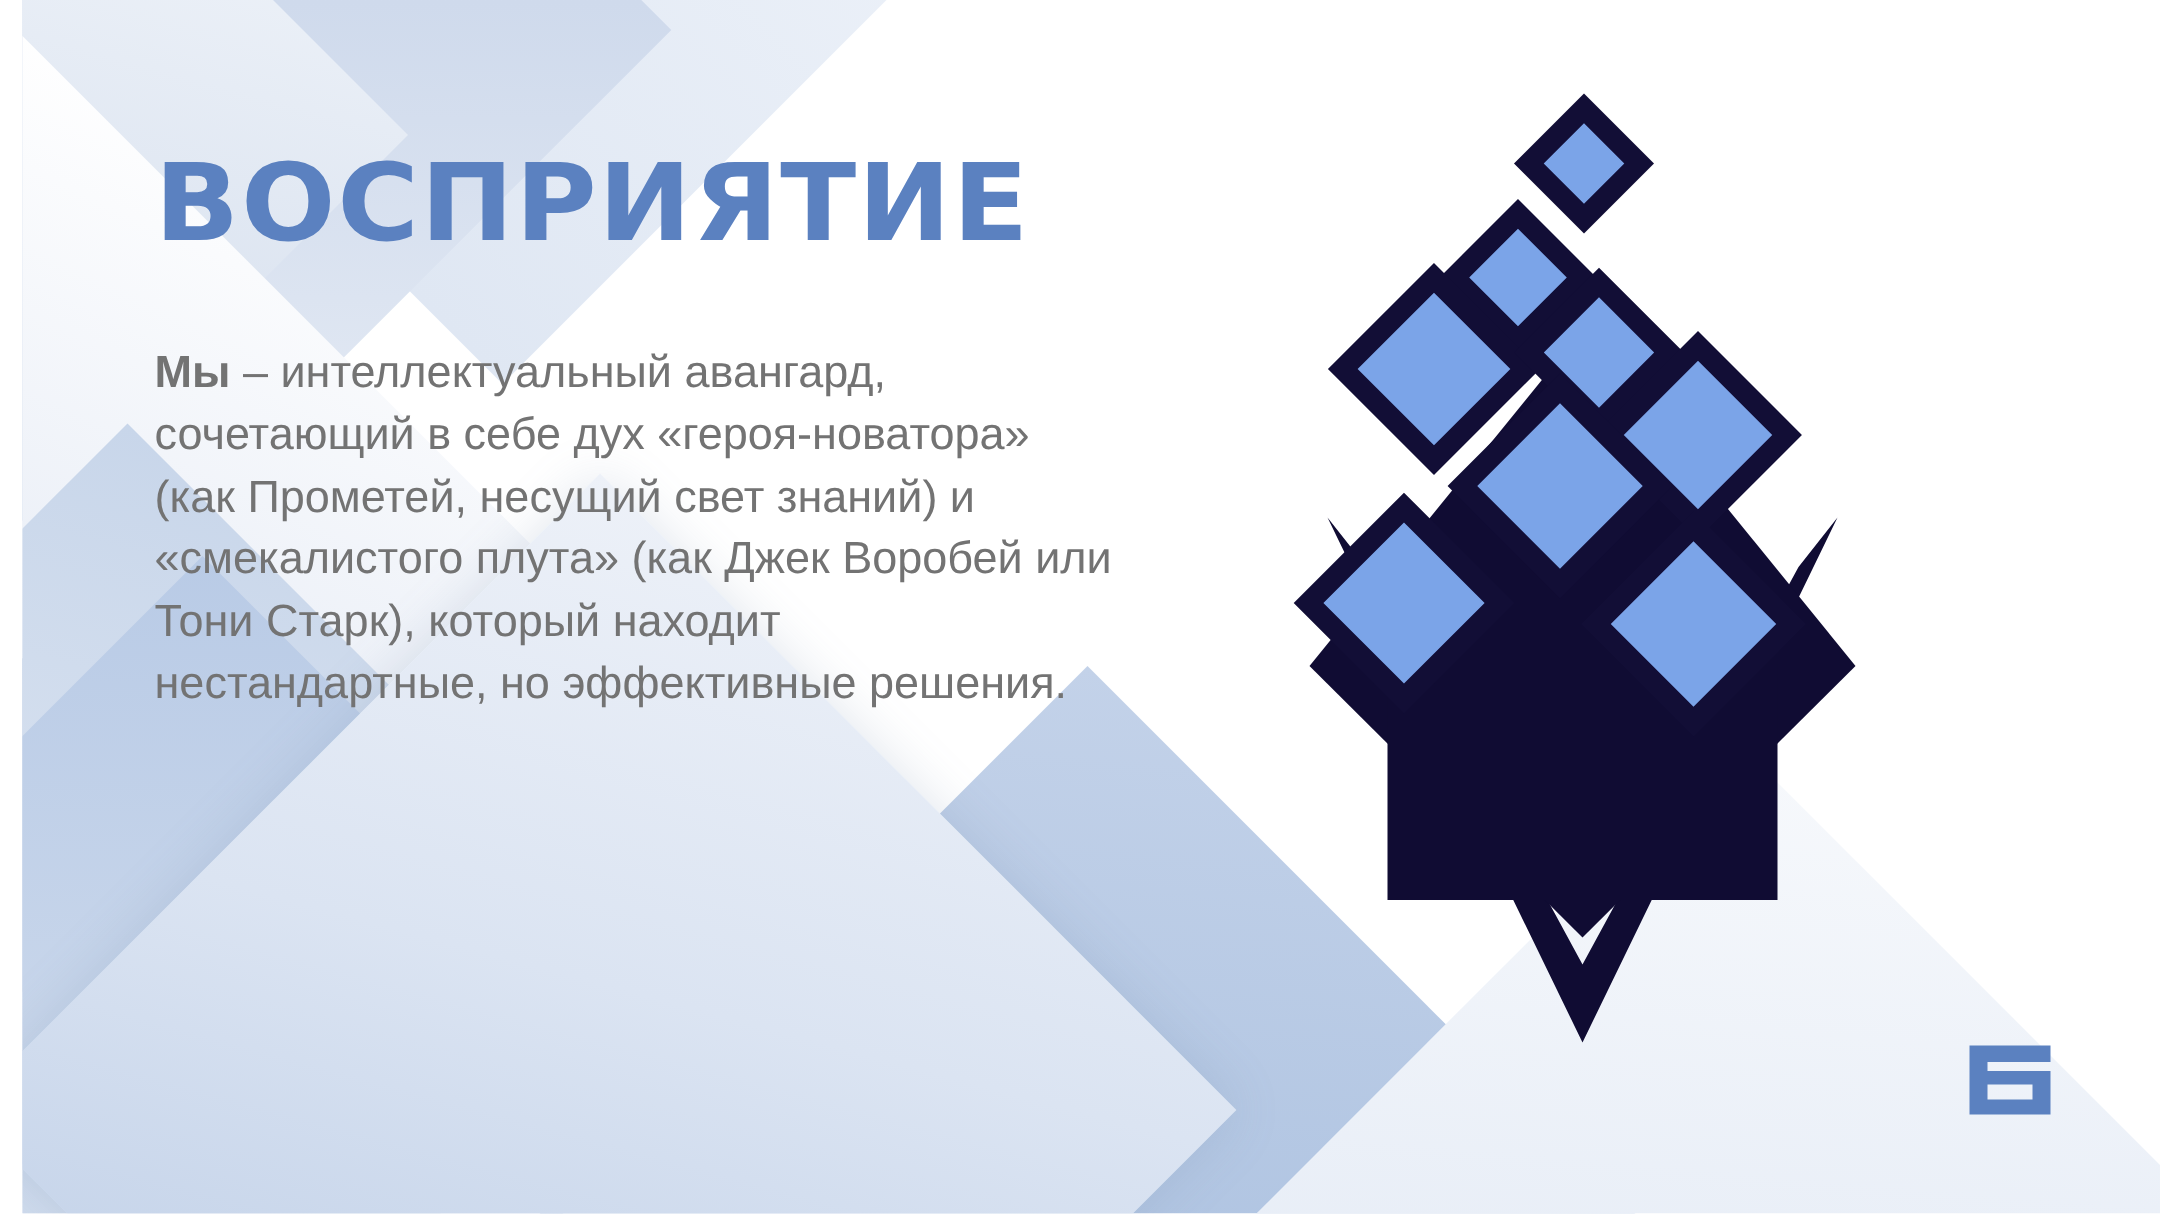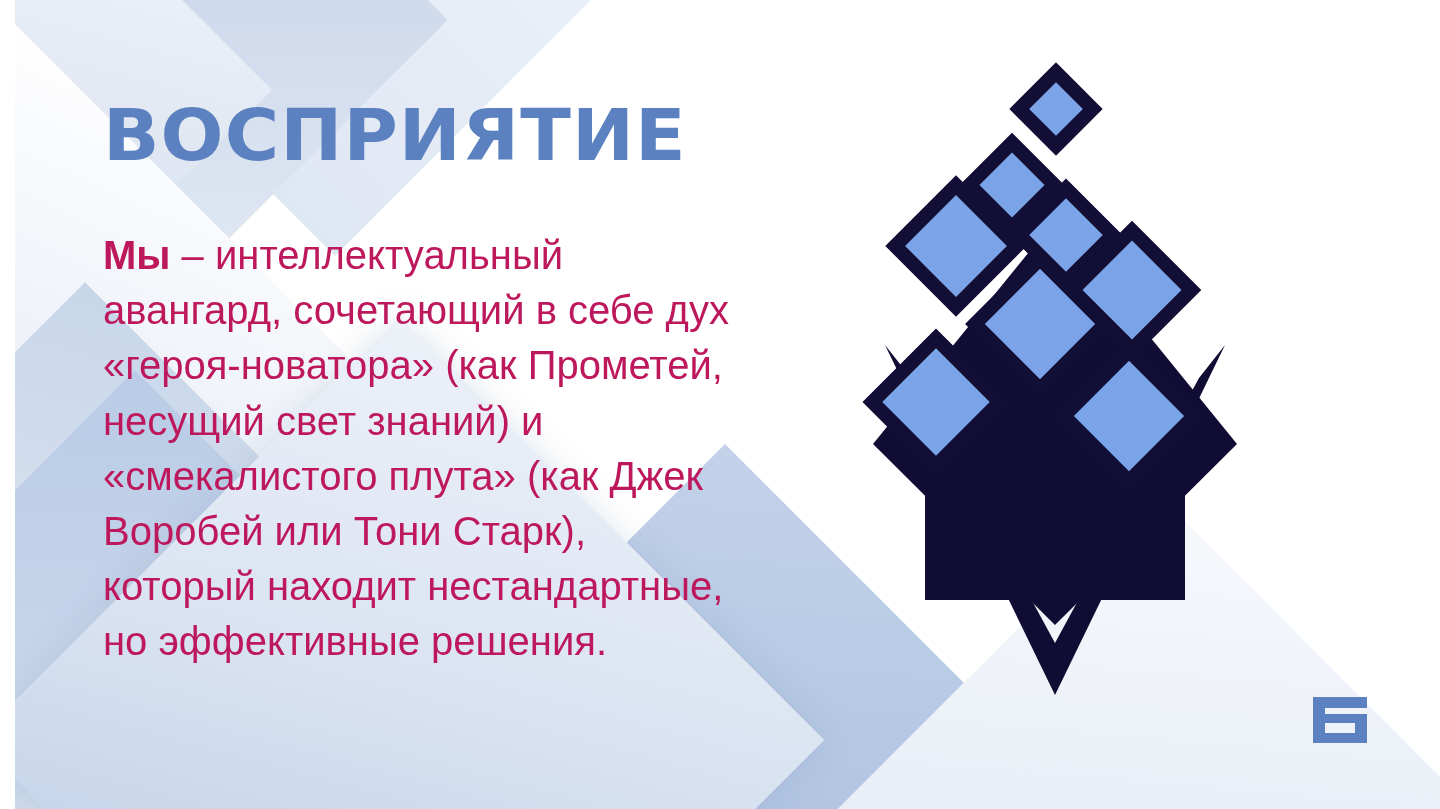--- a/index.html
+++ b/index.html
@@ -98,23 +98,23 @@
     font-weight: 700;
     letter-spacing: 1px;
     color: #5b81c0;
     margin: 0 0 58px 0;
     white-space: nowrap;
     transform: scaleX(1.06) scaleY(1.02);
     transform-origin: left top;
   }
   #body-copy {
     font-family: "Liberation Sans", sans-serif;
-    font-size: 40px;
+    font-size: 30px;
     line-height: 1.38;
-    color: #be185d;
+    color: #737373;
     margin: 0;
     max-width: 640px;
   }
   #body-copy .lead {
     font-weight: 700;
   }
 
   
   #emblem {
     position: absolute;

